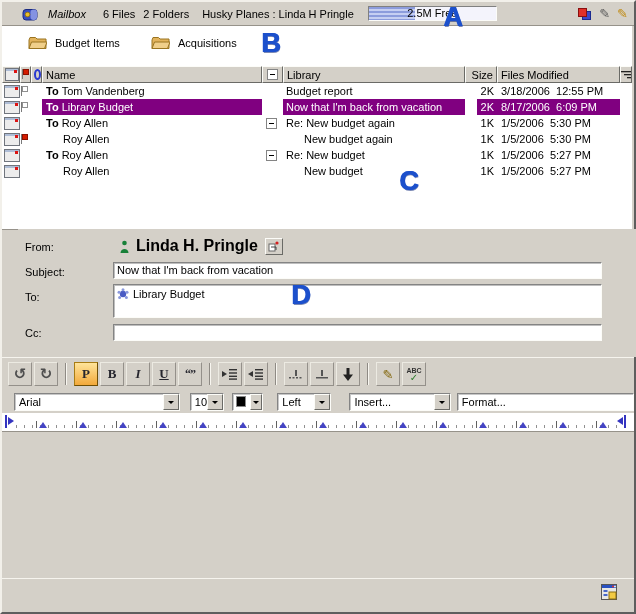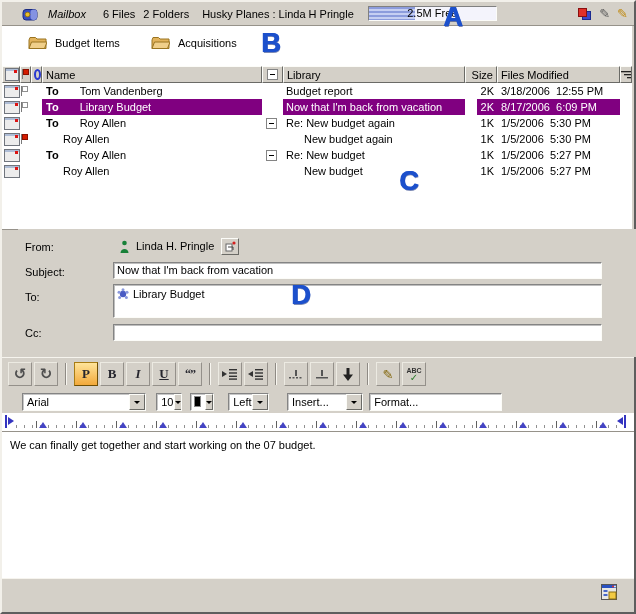--- a/index.html
+++ b/index.html
@@ -32,21 +32,21 @@
   
   .lgrid { position:absolute; left:0; width:630px; display:grid;
            grid-template-columns:18px 11px 11px 220px 21px 182px 32px 123px 12px; }
   #lheader { top:40px; height:17px; }
   .hc { box-sizing:border-box; background:#d4d0c8; border:1px solid; border-color:#fcfcf8 #6a6a66 #6a6a66 #fcfcf8;
         display:flex; align-items:center; padding:0 3px; overflow:hidden; white-space:nowrap; height:17px; }
   .hc.r { justify-content:flex-end; }
   .hc.c { justify-content:center; padding:0; }
   #lrows { top:57px; }
   .lrow { display:contents; }
-  .cell { height:16px; display:flex; align-items:center; overflow:hidden; white-space:pre; background:#fff;gap:18px; }
+  .cell { height:16px; display:flex; align-items:center; overflow:hidden; white-space:pre; background:#fff; }
   .c-name { padding-left:4px; }
   .c-name .pfx { font-weight:bold; margin-right:3px; }
   .c-name .pfx:empty { margin-right:0; }
   .c-name.ind { padding-left:21px; }
   .c-subj { padding-left:3px; }
   .c-subj.ind { padding-left:21px; }
   .c-size { justify-content:flex-end; padding-right:3px; }
   .c-date { padding-left:4px; }
   .sel .c-name,.sel .c-subj,.sel .c-date { background:#800080; color:#fff; }
   .sel .c-size { background:linear-gradient(90deg,#fff 0 12px,#800080 12px); color:#fff; }
@@ -66,41 +66,41 @@
   .collapse::after { content:""; position:absolute; left:2px; right:2px; top:4px; height:1px; background:#000; }
   
   #compose { left:16px; top:227px; width:632px; height:128px; background:#d4d0c8; }
   #compose .lbl { position:absolute; left:7px; }
   .sunken { box-sizing:border-box; background:#fff; border:1px solid; border-color:#848484 #fcfcf8 #fcfcf8 #848484;
             box-shadow:inset 1px 1px 0 rgba(70,70,70,.35); }
   #f-subject { left:95px; top:33px; width:489px; height:17px; padding:1px 3px; overflow:hidden; white-space:nowrap; }
   #f-to { left:95px; top:55px; width:489px; height:34px; padding:1px 3px; }
   #f-cc { left:95px; top:95px; width:489px; height:17px; padding:1px 3px; }
   #fromrow { left:102px; top:8px; display:flex; align-items:center; gap:7px; height:18px; }
-  #fromname { font-size:11px; font-weight:normal; }
+  #fromname { font-size:16px; font-weight:bold; }
   .minibtn { width:18px; height:17px; box-sizing:border-box; background:#d4d0c8; border:1px solid;
              border-color:#fcfcf8 #6a6a66 #6a6a66 #fcfcf8; display:flex; align-items:center; justify-content:center; }
   .to-entry { display:flex; align-items:center; gap:4px; height:15px; }
   
   #fmtbar { left:0; top:355px; width:632px; height:33px; background:#d4d0c8; border-top:1px solid #f6f4ee;
             display:flex; align-items:center; padding-left:6px; box-sizing:border-box; gap:2px; }
   .tbtn { width:24px; height:24px; box-sizing:border-box; display:flex; align-items:center; justify-content:center;
           background:#d4d0c8; border:1px solid; border-color:#eceae2 #94908a #94908a #eceae2; cursor:default; }
   .tbtn.sel { background:linear-gradient(180deg,#ffe49a,#f2a93b); border-color:#a87c14 #6e4e06 #6e4e06 #a87c14; }
   .serif { font-family:"Liberation Serif",serif; font-size:13px; font-weight:bold; color:#26262e; }
   .tsep { width:0; height:22px; border-left:1px solid #8e8a84; border-right:1px solid #f8f6f0; margin:0 5px; }
   .undo { font-family:"DejaVu Sans",sans-serif; font-size:15px; color:#4e4e4e; font-weight:bold; }
   .qmark { font-family:"Liberation Serif",serif; font-size:12px; font-weight:bold; color:#26262e; letter-spacing:-1px; }
   .spellstack { display:flex; flex-direction:column; align-items:center; line-height:7px; }
   .spellstack .abc { font-size:7px; font-weight:bold; color:#333; }
   .spellstack .chk { font-size:10px; color:#2a7a2a; font-family:"DejaVu Sans",sans-serif; }
   .sig { font-family:"DejaVu Sans",sans-serif; font-size:13px; color:#806408; }
   
-  #ddbar { left:0; top:388px; width:500px; height:23px; background:#d4d0c8; display:flex; align-items:center;
-           padding-left:20px; box-sizing:border-box; }
+  #ddbar { left:0; top:388px; width:632px; height:23px; background:#d4d0c8; display:flex; align-items:center;
+           padding-left:12px; box-sizing:border-box; }
   .dd { height:18px; box-sizing:border-box; background:#fff; border:1px solid; border-color:#848484 #fcfcf8 #fcfcf8 #848484;
         box-shadow:inset 1px 1px 0 rgba(70,70,70,.3); display:flex; align-items:center; overflow:hidden; }
   .dd .dtxt { flex:1; padding-left:4px; white-space:nowrap; }
   .arrbtn { width:16px; height:16px; box-sizing:border-box; background:#d4d0c8; border:1px solid;
             border-color:#fcfcf8 #6a6a66 #6a6a66 #fcfcf8; display:flex; align-items:center; justify-content:center; }
   .arr { width:0; height:0; border:3.5px solid transparent; border-top-color:#000; margin-top:4px; }
   .swatch { width:10px; height:9px; background:#000; border:1px solid #888; margin-left:3px; }
   
   #ruler { left:0; top:411px; width:632px; height:19px; background:#fff; border-bottom:1px solid #96928a;
            box-sizing:border-box; overflow:hidden; }
@@ -462,23 +462,20 @@
     <i class="tri" style="left:317px"></i>
     <i class="tri" style="left:357px"></i>
     <i class="tri" style="left:397px"></i>
     <i class="tri" style="left:437px"></i>
     <i class="tri" style="left:477px"></i>
     <i class="tri" style="left:517px"></i>
     <i class="tri" style="left:557px"></i>
     <i class="tri" style="left:597px"></i>
   </div>
 
-  <div id="editor" class="abs">
-    <span>We can finally get together and start working on the 07 budget.</span>
-  </div>
 
   <div id="bottombar" class="abs">
     <span id="formicon">
       <svg width="16" height="16">
           <rect x="0.5" y="0.5" width="15" height="15" fill="#e8e8e4" stroke="#555"></rect>
           <rect x="1" y="1" width="14" height="3" fill="#2850c0"></rect>
           <circle cx="12" cy="2.5" r="1" fill="#e03030"></circle>
           <circle cx="14" cy="2.5" r="1" fill="#f0f0f0"></circle>
           <rect x="2.5" y="6" width="4" height="2" fill="#4868c8"></rect>
           <rect x="2.5" y="10" width="4" height="2" fill="#4868c8"></rect>

